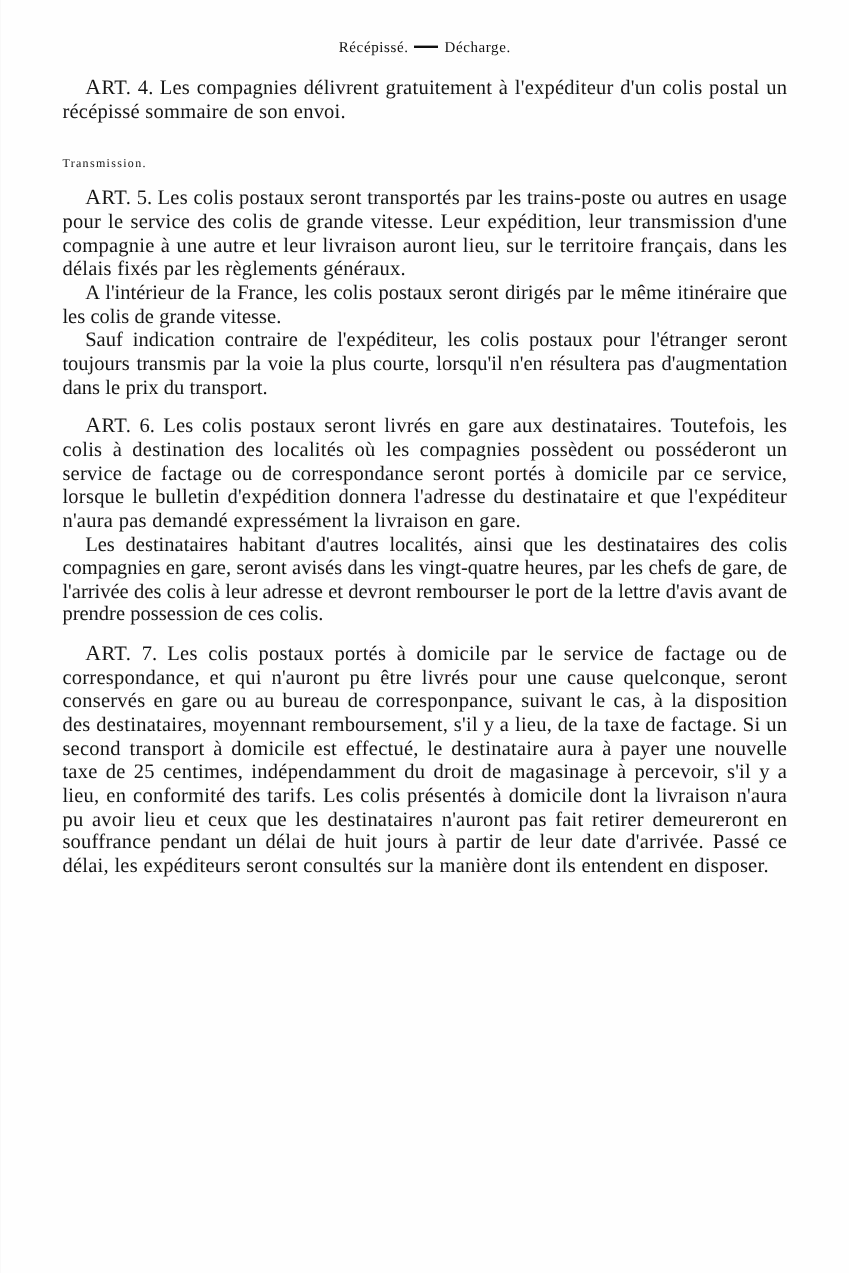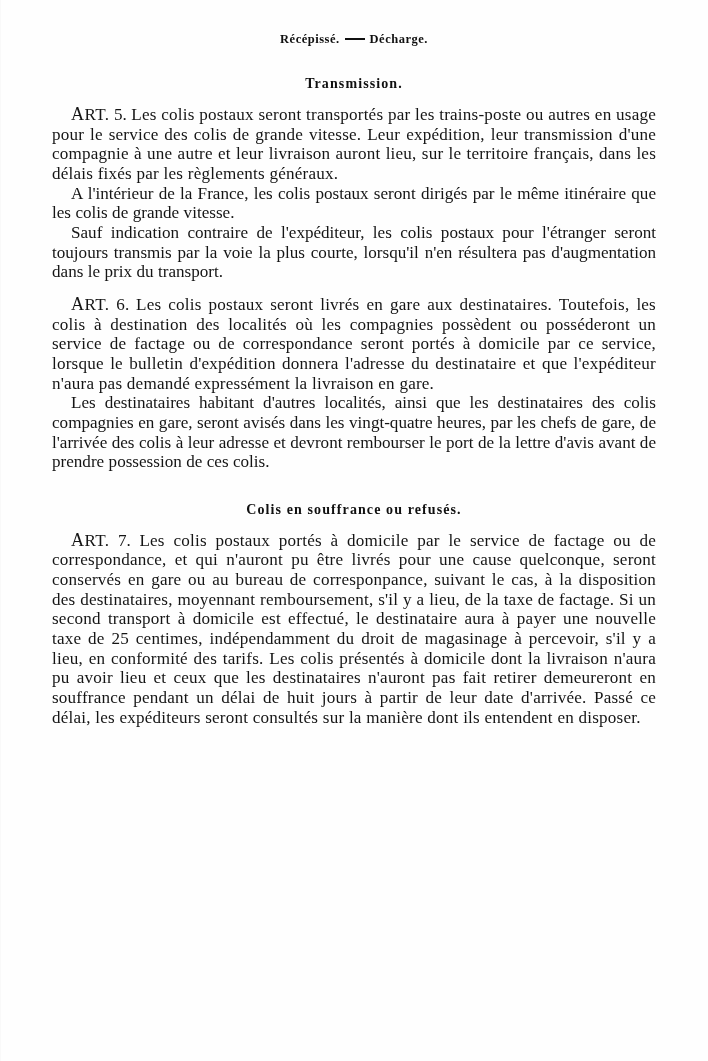--- a/index.html
+++ b/index.html
@@ -32,39 +32,38 @@
     top: 0;
     width: 604px;
   }
 
   
   .running-head {
     margin: 0;
     padding-top: 32px;
     text-align: center;
     font-size: 12.5px;
-    font-weight: bold;
+    font-weight: normal;
     letter-spacing: 0.5px;
     color: #101010;
     font-family: "Liberation Serif", "DejaVu Serif", serif;
   }
   .running-head .rule {
     display: inline-block;
     width: 20px;
     border-top: 2px solid #101010;
     vertical-align: 3px;
     margin: 0 5px;
   }
 
   
   .section-heading {
     margin: 0;
-    text-align: center;
-    font-size: 14px;
-    font-weight: bold;
+    font-size: 10px;
+    font-weight: normal;
     letter-spacing: 1.1px;
     color: #101010;
   }
   .sh-transmission { padding-top: 29px; }
   .sh-livraison    { padding-top: 29px; }
   .sh-souffrance   { padding-top: 30px; }
 
   
   p.para {
     margin: 0;
@@ -92,33 +91,33 @@
 </head>
 <body>
 
 <div class="page">
   <div class="textblock">
 
     <div class="running-head">
       <span>Récépissé.</span><span class="rule"></span><span>Décharge.</span>
     </div>
 
+    <p class="para art4-first"><span class="artnum"><span class="cap">A</span><span>RT.</span></span> <span>4.</span> <span class="after-art">Les compagnies délivrent gratuitement à l'expéditeur d'un colis postal un récépissé sommaire de son envoi.</span></p>
 
 
     <h2 class="section-heading sh-transmission">Transmission.</h2>
 
     <p class="para first-after-head"><span class="artnum"><span class="cap">A</span><span>RT.</span></span> <span>5.</span> <span class="after-art">Les colis postaux seront transportés par les trains-poste ou autres en usage pour le service des colis de grande vitesse. Leur expédition, leur transmission d'une compagnie à une autre et leur livraison auront lieu, sur le territoire français, dans les délais fixés par les règlements généraux.</span></p>
 
     <p class="para"><span>A l'intérieur de la France, les colis postaux seront dirigés par le même itinéraire que les colis de grande vitesse.</span></p>
 
     <p class="para"><span>Sauf indication contraire de l'expéditeur, les colis postaux pour l'étranger seront toujours transmis par la voie la plus courte, lorsqu'il n'en résultera pas d'augmentation dans le prix du transport.</span></p>
 
 
     <p class="para first-after-head"><span class="artnum"><span class="cap">A</span><span>RT.</span></span> <span>6.</span> <span class="after-art">Les colis postaux seront livrés en gare aux destinataires. Toutefois, les colis à destination des localités où les compagnies possèdent ou posséderont un service de factage ou de correspondance seront portés à domicile par ce service, lorsque le bulletin d'expédition donnera l'adresse du destinataire et que l'expéditeur n'aura pas demandé expressément la livraison en gare.</span></p>
 
     <p class="para"><span>Les destinataires habitant d'autres localités, ainsi que les destinataires des colis compagnies en gare, seront avisés dans les vingt-quatre heures, par les chefs de gare, de l'arrivée des colis à leur adresse et devront rembourser le port de la lettre d'avis avant de prendre possession de ces colis.</span></p>
 
-    <h2 class="section-heading sh-souffrance">Colis en souffrance ou refusés.</h2>
 
     <p class="para first-after-head"><span class="artnum"><span class="cap">A</span><span>RT.</span></span> <span>7.</span> <span class="after-art">Les colis postaux portés à domicile par le service de factage ou de correspondance, et qui n'auront pu être livrés pour une cause quelconque, seront conservés en gare ou au bureau de corresponpance, suivant le cas, à la disposition des destinataires, moyennant remboursement, s'il y a lieu, de la taxe de factage. Si un second transport à domicile est effectué, le destinataire aura à payer une nouvelle taxe de 25 centimes, indépendamment du droit de magasinage à percevoir, s'il y a lieu, en conformité des tarifs. Les colis présentés à domicile dont la livraison n'aura pu avoir lieu et ceux que les destinataires n'auront pas fait retirer demeureront en souffrance pendant un délai de huit jours à partir de leur date d'arrivée. Passé ce délai, les expéditeurs seront consultés sur la manière dont ils entendent en disposer.</span></p>
 
   </div>
 </div>
 
 </body></html>

